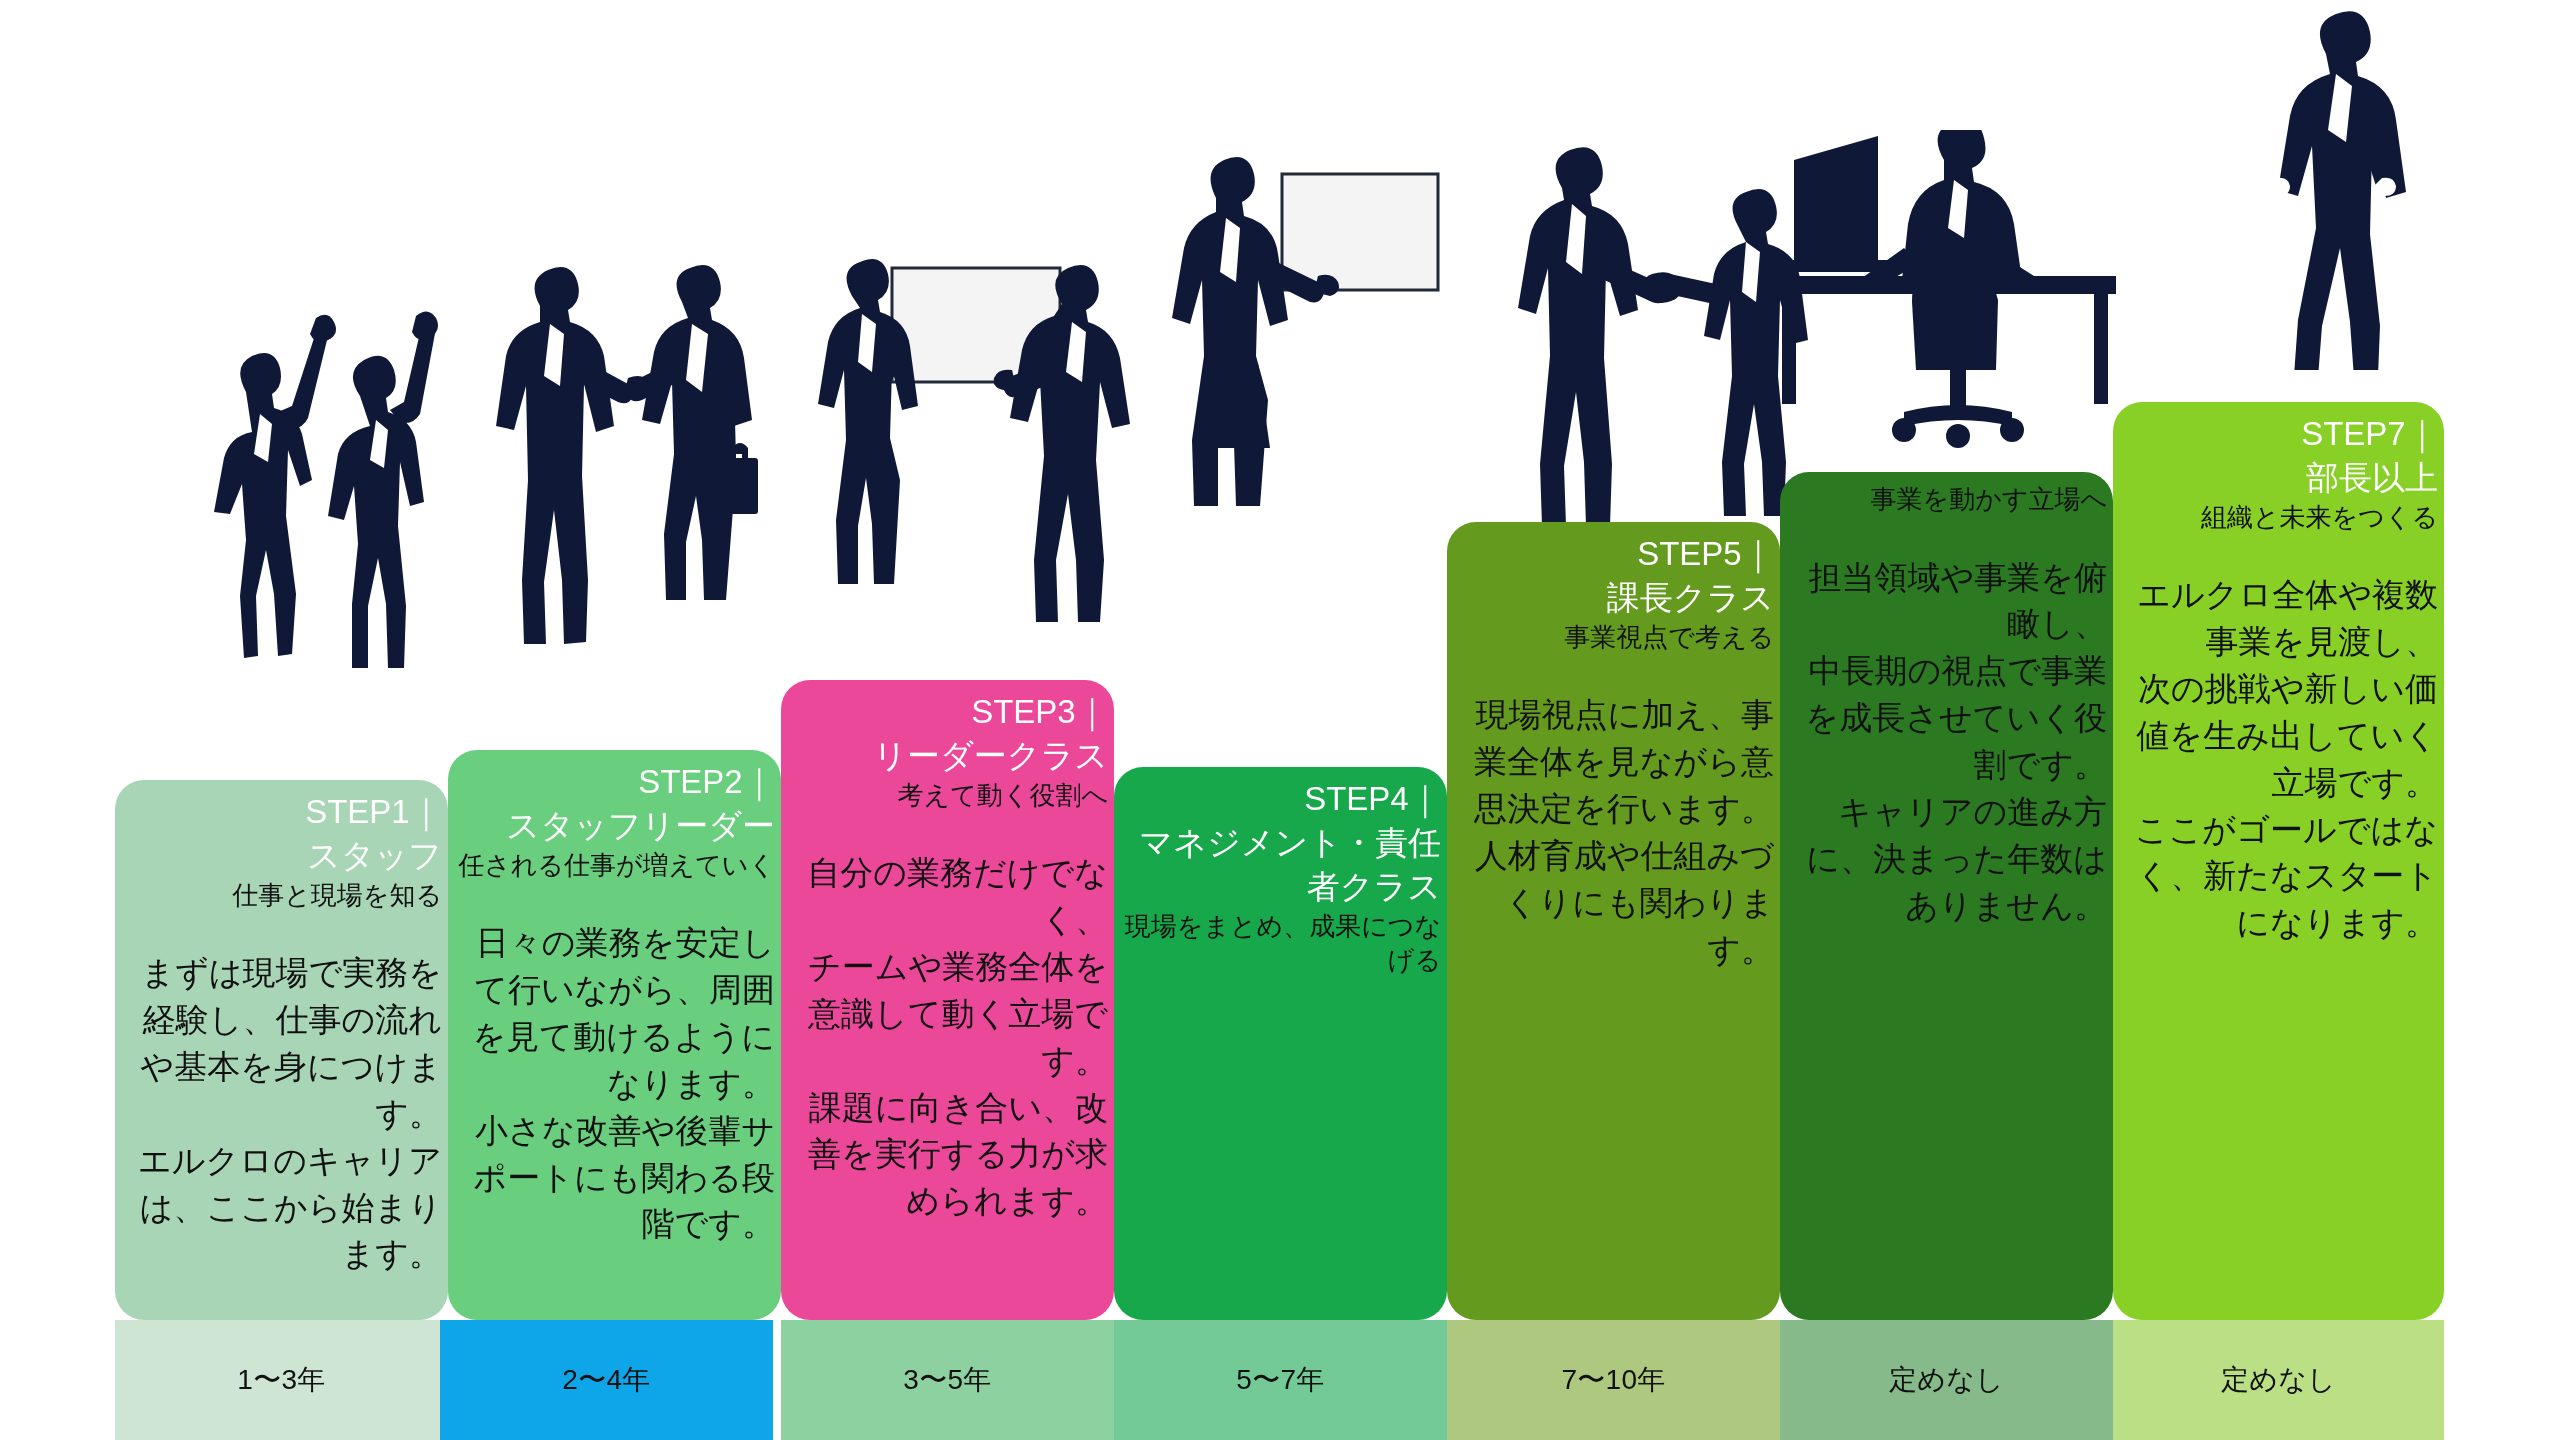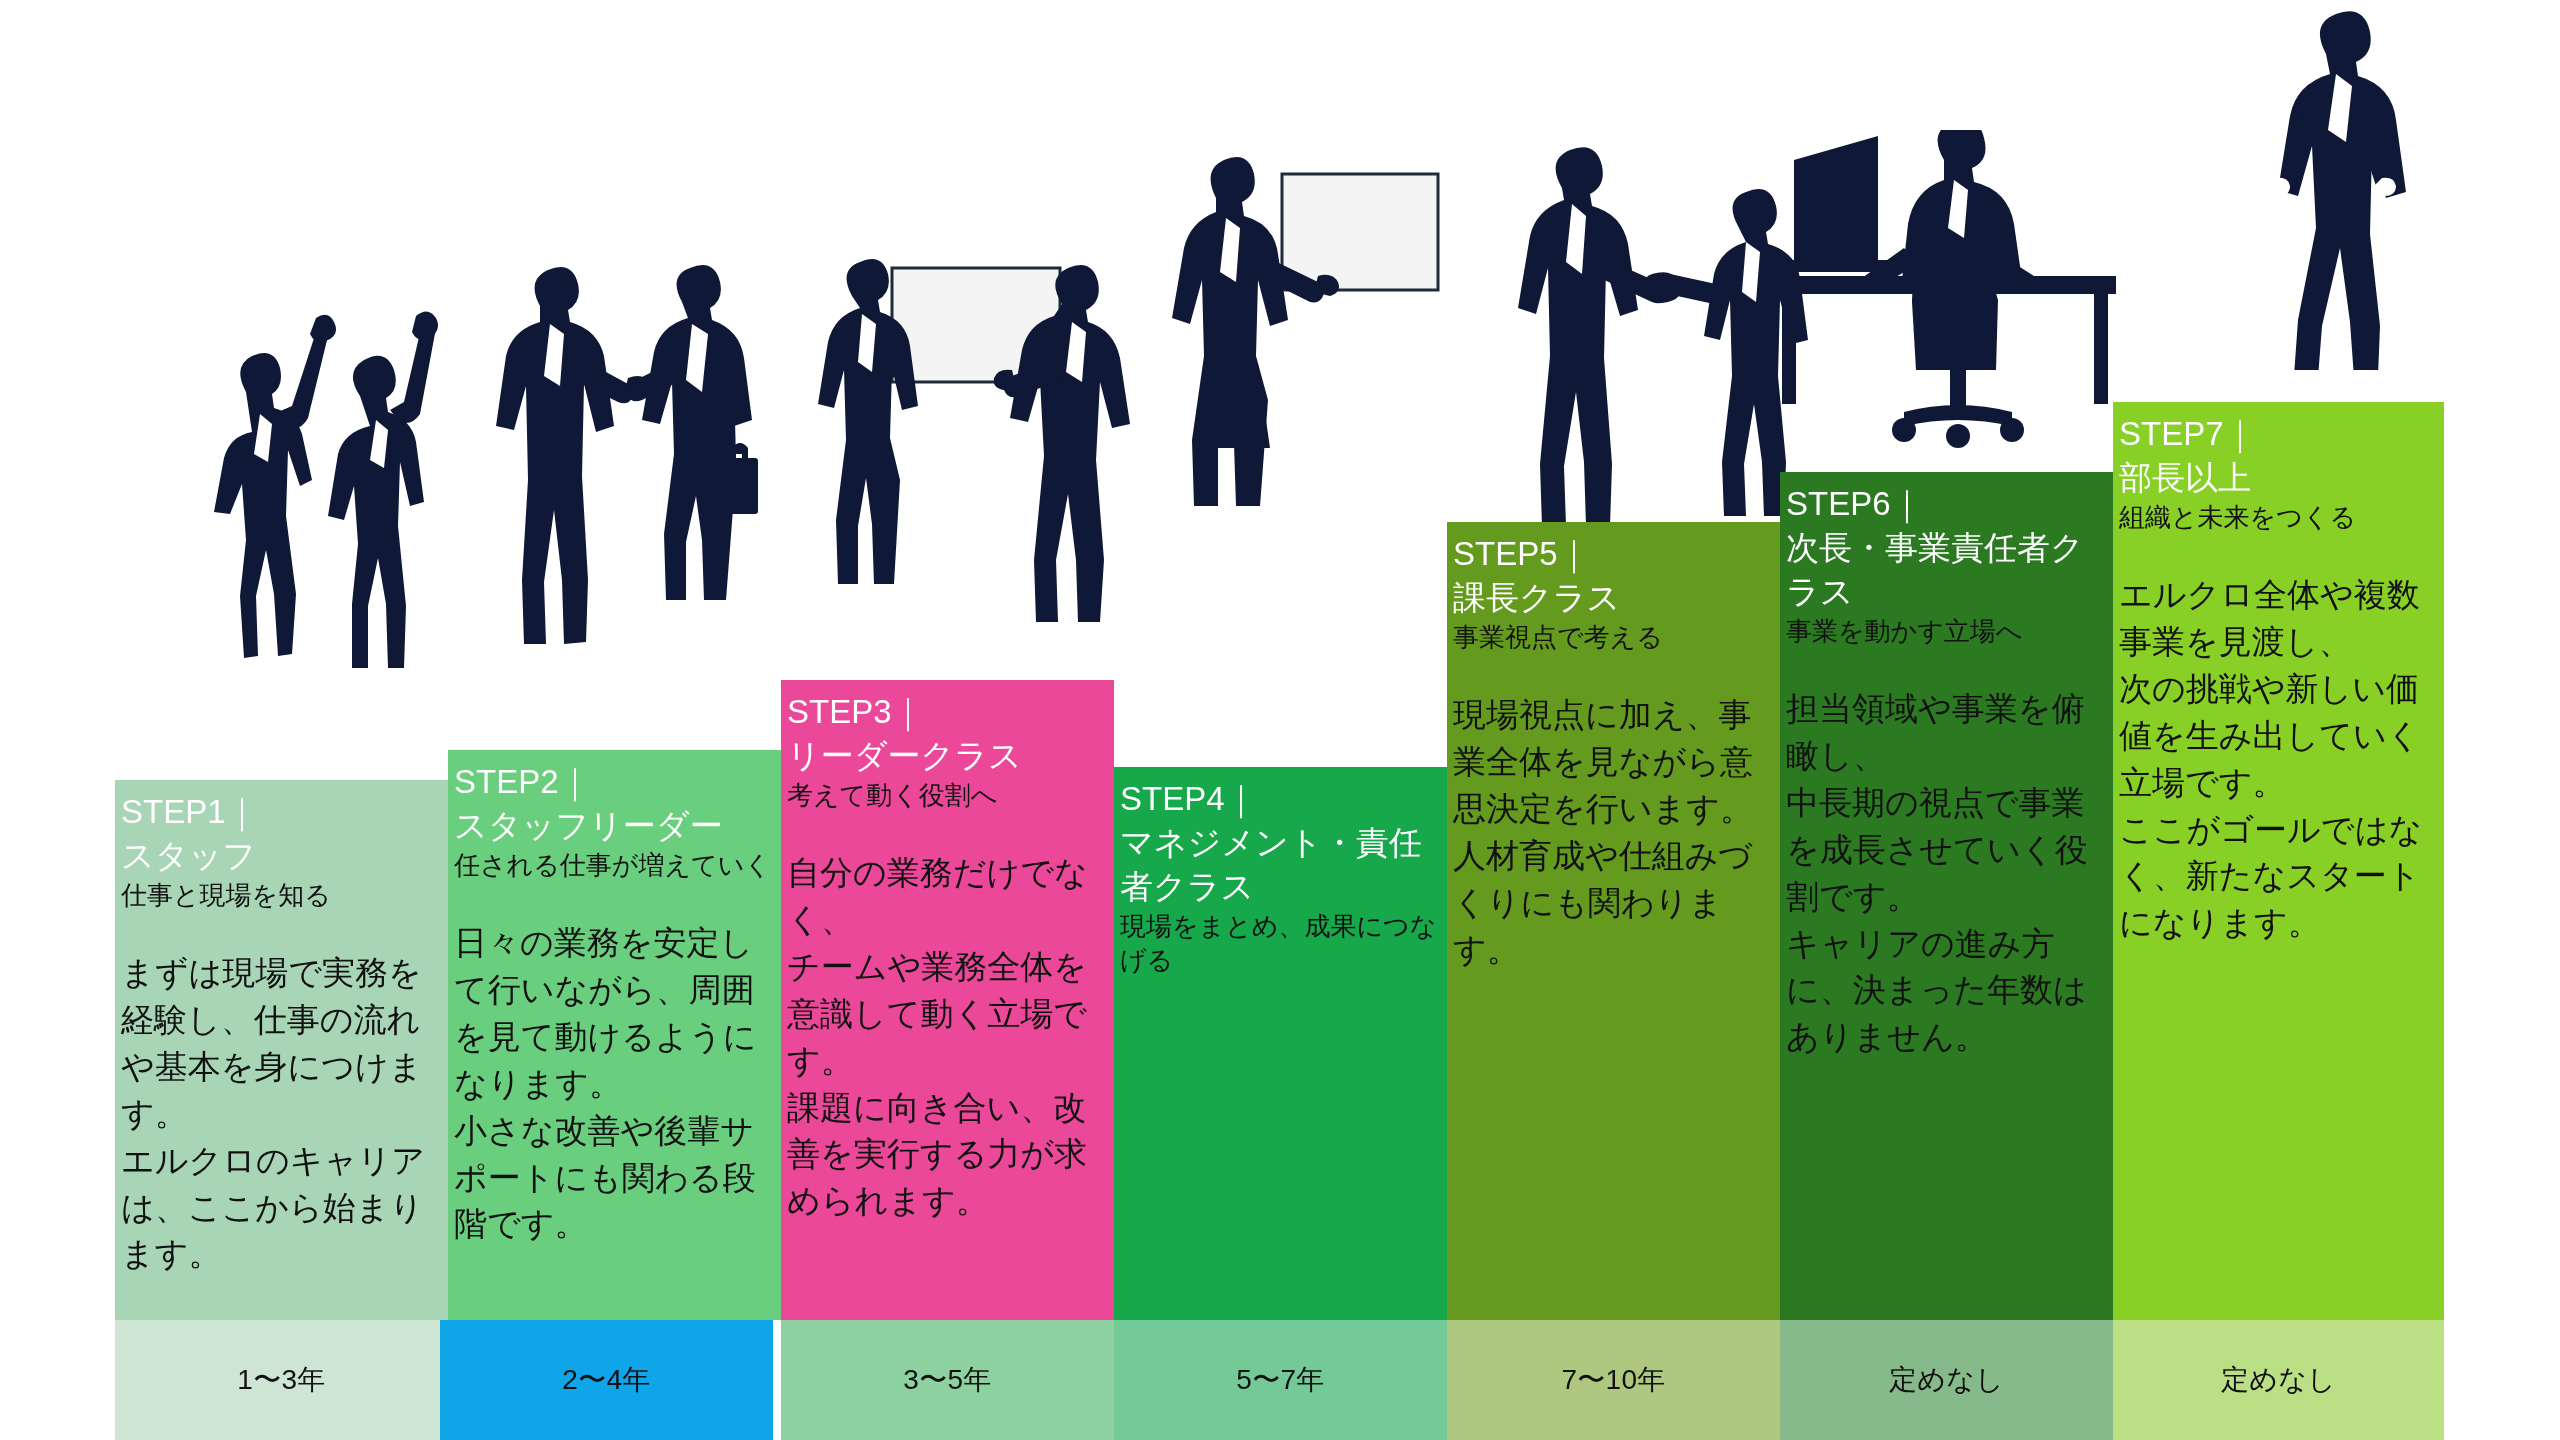--- a/index.html
+++ b/index.html
@@ -21,22 +21,23 @@
     background: #ffffff;
   }
 
   
   .col {
     position: absolute;
     bottom: 120px;           
     width: 333px;
     box-sizing: border-box;
     padding: 10px 6px 8px 6px;
-    text-align: left;
+    text-align: right;
     overflow: hidden;
+    border-radius: 29px;
   }
 
   .col-title {
     color: #ffffff;
     font-size: 33px;
     line-height: 1.33;
     font-weight: 400;
     white-space: pre-line;
     margin: 0 0 0 0;
   }
@@ -271,21 +272,20 @@
     <div class="col-tagline">事業視点で考える</div>
     <div class="col-gap"></div>
     <div class="col-body">現場視点に加え、事業全体を見ながら意思決定を行います。
 人材育成や仕組みづくりにも関わります。</div>
   </div>
   <div class="footer" id="foot-4" style="left: 1447px; background: rgb(174, 200, 127);">
     <span class="footer-label">7〜10年</span>
   </div>
 
   <div class="col" id="col-5" style="left: 1780px; height: 848px; background: rgb(43, 122, 34);">
-    <div class="col-title"><span>STEP6｜</span><br><span>次長・事業責任者クラス</span></div>
     <div class="col-tagline">事業を動かす立場へ</div>
     <div class="col-gap"></div>
     <div class="col-body">担当領域や事業を俯瞰し、
 中長期の視点で事業を成長させていく役割です。
 キャリアの進み方に、決まった年数はありません。</div>
   </div>
   <div class="footer" id="foot-5" style="left: 1780px; background: rgb(134, 186, 138);">
     <span class="footer-label">定めなし</span>
   </div>
 

